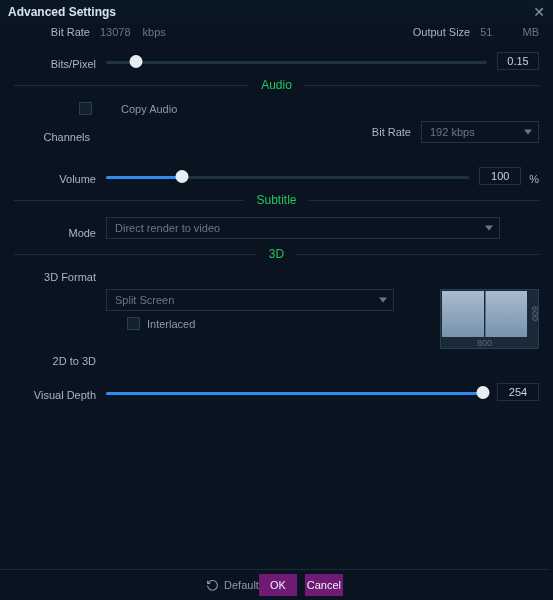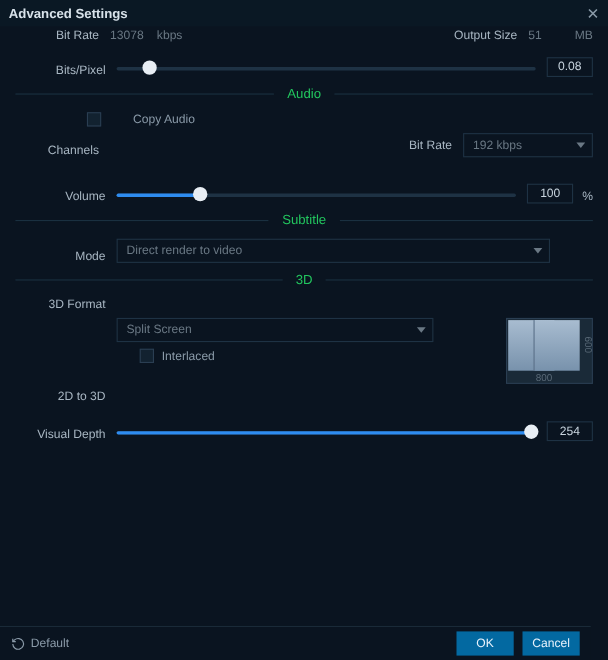--- a/index.html
+++ b/index.html
@@ -24,30 +24,30 @@
 .select.w4 { width: 394px; }
 .checkbox { width: 13px; height: 13px; border: 1px solid #2a3e52; background: #122230; margin-right: 7px; flex-shrink: 0; }
 .checkrow { display: flex; align-items: center; margin: 6px 0; padding-left: 65px; gap: 22px; }
 .slider { position: relative; flex: 1; height: 16px; display: flex; align-items: center; }
 .slider .track { position: absolute; height: 3px; left: 0; right: 0; background: #1e3244; border-radius: 2px; }
 .slider .fill { position: absolute; height: 3px; left: 0; background: #2e8cf0; border-radius: 2px; }
 .slider .handle { position: absolute; width: 13px; height: 13px; background: #e8eef4; border-radius: 50%; transform: translateX(-50%); top: 1px; }
 .numbox { width: 42px; height: 18px; border: 1px solid #1e3244; color: #c8d4de; font-size: 11px; display: flex; align-items: center; justify-content: center; margin-left: 10px; }
 .unit { margin-left: 8px; color: #a8b6c2; }
 .indent-row { display: flex; align-items: center; margin: 5px 0; padding-left: 113px; }
-.preview { width: 79px; height: 60px; background: #1a2a38; position: relative; margin-left: 12px; border: 1px solid #2a3e52; }
+.preview { width: 99px; height: 60px; background: #1a2a38; position: relative; margin-left: 12px; border: 1px solid #2a3e52; }
 .preview .pl { position: absolute; left: 1px; top: 1px; bottom: 11px; width: 42px; background: linear-gradient(#a8bcd0,#7892ac); }
 .preview .pr { position: absolute; right: 11px; top: 1px; bottom: 11px; width: 42px; background: linear-gradient(#a8bcd0,#7892ac); border-left: 1px solid #5a7088; }
 .preview .dimx { position: absolute; bottom: 0; left: 0; right: 10px; text-align: center; font-size: 9px; color: #5a6a78; }
 .preview .dimy { position: absolute; right: -2px; top: 0; bottom: 10px; writing-mode: vertical-rl; font-size: 9px; color: #5a6a78; text-align: center; }
-.footer { position: absolute; bottom: 0; left: 0; right: 16px; height: 31px; background: #0a1420; border-top: 1px solid #1a2a38; display: flex; align-items: center; padding: 0 10px; justify-content: space-between; }
+.footer { position: absolute; bottom: 0; left: 0; right: 4px; height: 31px; background: #0a1420; border-top: 1px solid #1a2a38; display: flex; align-items: center; padding: 0 10px; justify-content: center; }
 .footer-left { display: flex; align-items: center; color: #8a9aa8; cursor: pointer; }
 .footer-left svg { margin-right: 5px; }
 .footer-right { display: flex; gap: 8px; }
-.btn { width: 52px; height: 22px; background: #0369a1; color: #e8f2fc; display: flex; align-items: center; justify-content: center; cursor: pointer; font-size: 11px; }
+.btn { width: 38px; height: 22px; background: #701a75; color: #e8f2fc; display: flex; align-items: center; justify-content: center; cursor: pointer; font-size: 11px; }
 .topcut { display: flex; justify-content: space-between; padding: 2px 0 0 0; }
 </style>
 </head>
 <body>
 
 <div class="titlebar">
   <span class="title">Advanced Settings</span>
   <span class="close">✕</span>
 </div>
 
@@ -66,21 +66,21 @@
     </div>
   </div>
 
   <div class="row" style="margin-top:14px">
     <div class="label-wide">Bits/Pixel</div>
     <div class="slider">
       <div class="track"></div>
       <div class="fill" style="8"></div>
       <div class="handle" style="left:8%"></div>
     </div>
-    <div class="numbox">0.08</div>
+    <div class="numbox">0.15</div>
   </div>
 
   <div class="hline">
       <div class="bar"></div>
       <div class="txt">Audio</div>
       <div class="bar"></div>
     </div>
 
   <div class="checkrow">
     <div class="checkbox"></div>

